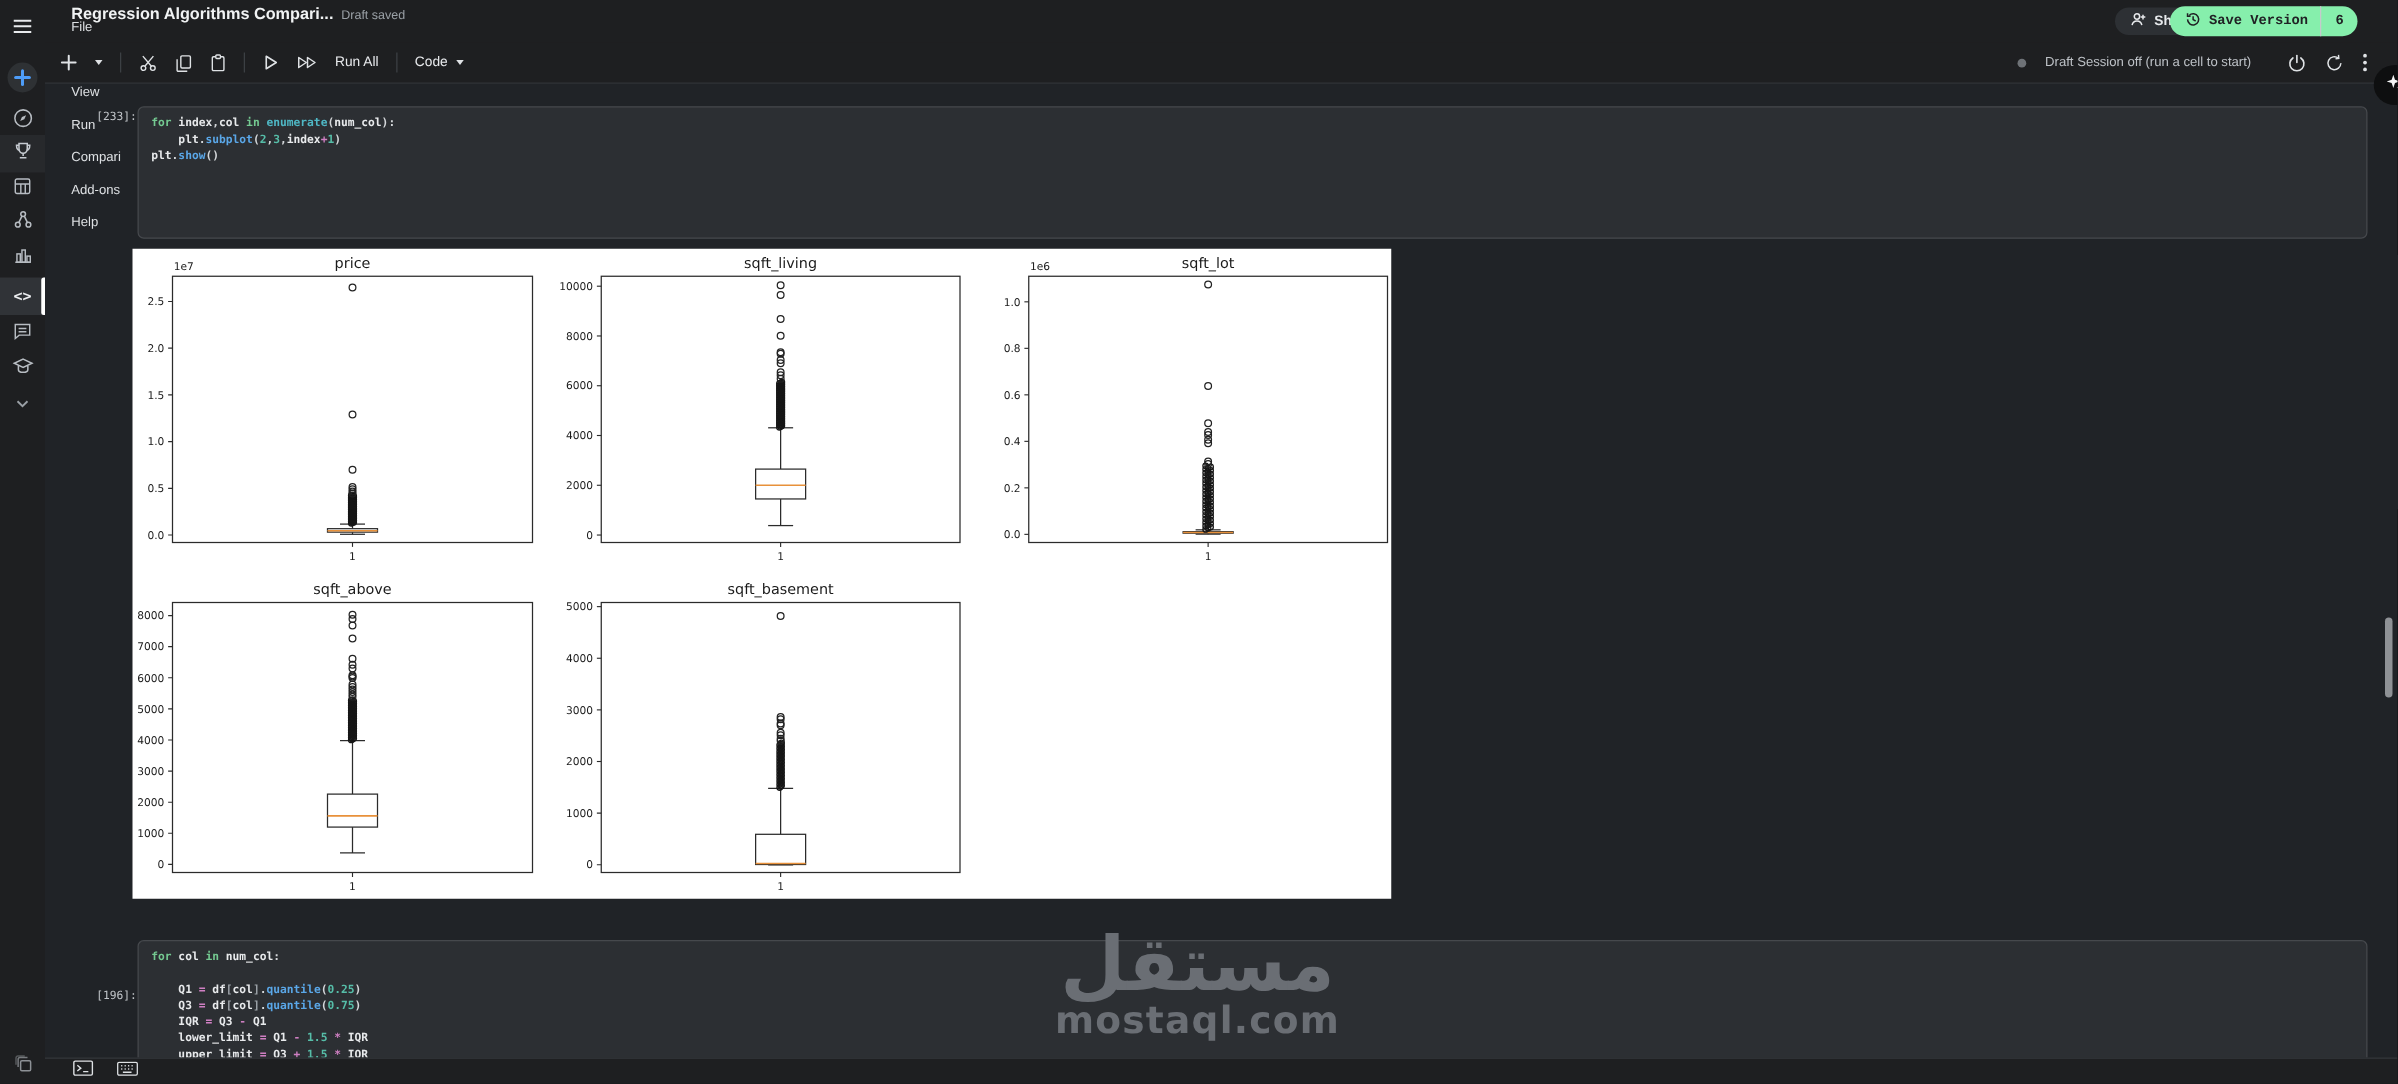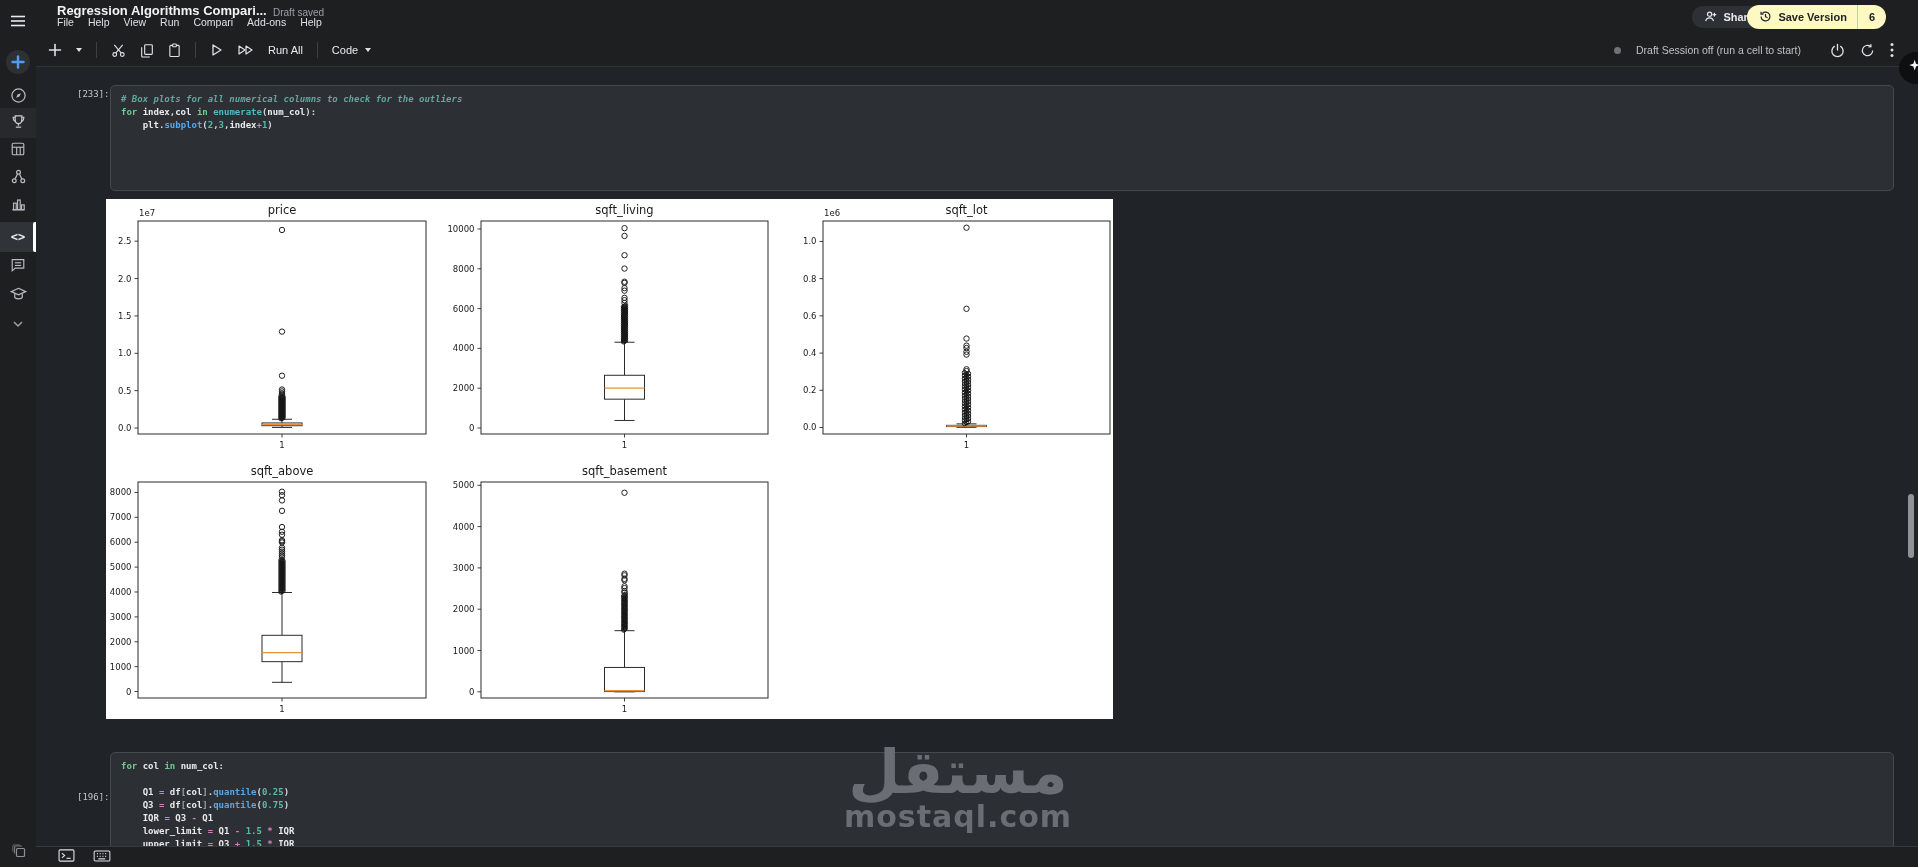--- a/index.html
+++ b/index.html
@@ -14,28 +14,28 @@
              display:flex; align-items:center; justify-content:center; color:#b7bcc2; }
   .sb-item.hl { background:#27292c; }
   .sb-item.active { background:#303337; color:#eceef0; }
   .active-bar { position:absolute; left:33px; width:3px; height:30px; background:#fff; border-radius:2px 0 0 2px; }
   .code-glyph { font-family:"DejaVu Sans Mono", monospace; font-size:12px; font-weight:bold; }
 
   
   .header { position:absolute; left:36px; top:0; right:0; height:36px; background:#1e1f21; z-index:15; }
   .nb-title { position:absolute; left:21px; top:3px; font-size:13px; font-weight:bold; color:#f1f3f4; }
   .draft-status { position:absolute; left:237px; top:7px; font-size:10px; color:#9aa0a6; }
-  .menubar { position:absolute; left:21px; top:16px; display:flex; gap:14px; }
+  .menubar { position:absolute; left:21px; top:16px; display:flex; gap:14px;flex-direction:column; }
   .menubar span { font-size:10.5px; color:#dde0e3; cursor:default; }
   .share-btn { position:absolute; right:152px; top:6px; height:22px; padding:0 12px; border-radius:11px;
                background:#2d3034; display:flex; align-items:center; gap:6px; color:#e8eaed;
                font-size:11px; font-weight:bold; }
   .save-btn { position:absolute; right:32px; top:5px; height:24px; border-radius:12px;
-              background:#fef9c3; display:flex; align-items:center; color:#202124;
-              font-size:11px; font-weight:bold; }
+              background:#86efac; display:flex; align-items:center; color:#202124;
+              font-size:11px; font-weight:bold;font-family:Liberation Mono, monospace; }
   .save-main { display:flex; align-items:center; gap:6px; padding:0 10px 0 12px; }
   .save-div { width:1px; height:24px; background:#c6c9cc; }
   .save-count { padding:0 11px; }
 
   
   .toolbar { position:absolute; left:36px; top:34px; right:0; height:33px; background:#1e1f21;
              border-bottom:1px solid #313438; display:flex; align-items:center; z-index:15; }
   .tb-left { display:flex; align-items:center; gap:14px; padding-left:12px; }
   .tb-sep { width:1px; height:16px; background:#3c4044; }
   .tb-ic { display:flex; align-items:center; justify-content:center; color:#dfe2e5; }
@@ -306,23 +306,23 @@
             <circle cx="2" cy="8" r="1.5"></circle>
             <circle cx="2" cy="13.5" r="1.5"></circle>
           </svg>
       </span>
     </div>
   </div>
 
   <div class="exec-label" style="left:77px;top:89px;">[233]:</div>
   <div class="cell-panel" style="top:85px;height:106px;">
     <div class="code-lines">
-        <div class="code-line"><span class="c-com"># Box plots for all numerical columns to check for the outliers</span></div>
         <div class="code-line"><span class="c-kw">for</span><span class="c-pun"> </span><span class="c-id">index</span><span class="c-pun">,</span><span class="c-id">col</span><span class="c-pun"> </span><span class="c-kw">in</span><span class="c-pun"> </span><span class="c-bi">enumerate</span><span class="c-pun">(</span><span class="c-id">num_col</span><span class="c-pun">):</span></div>
         <div class="code-line"><span class="c-pun">    </span><span class="c-id">plt</span><span class="c-pun">.</span><span class="c-fn">subplot</span><span class="c-pun">(</span><span class="c-num">2</span><span class="c-pun">,</span><span class="c-num">3</span><span class="c-pun">,</span><span class="c-id">index</span><span class="c-op">+</span><span class="c-num">1</span><span class="c-pun">)</span></div>
+        <div class="code-line"><span class="c-id">plt</span><span class="c-pun">.</span><span class="c-fn">show</span><span class="c-pun">()</span></div>
       </div>
   </div>
 
   <div class="output-box">
     <svg id="figure" width="1007" height="520" viewBox="0 0 1007 520">
         <g>
           <rect x="32" y="22" width="288" height="213" fill="#fff" stroke="#2b2b2b" stroke-width="1"></rect>
           <text x="176" y="15" text-anchor="middle" font-size="11.5" fill="#1a1a1a">price</text>
           <text x="33" y="17" font-size="8.5" fill="#1a1a1a">1e7</text>
           <line x1="28.5" y1="229.02105263157895" x2="32" y2="229.02105263157895" stroke="#2b2b2b" stroke-width="0.9"></line>

